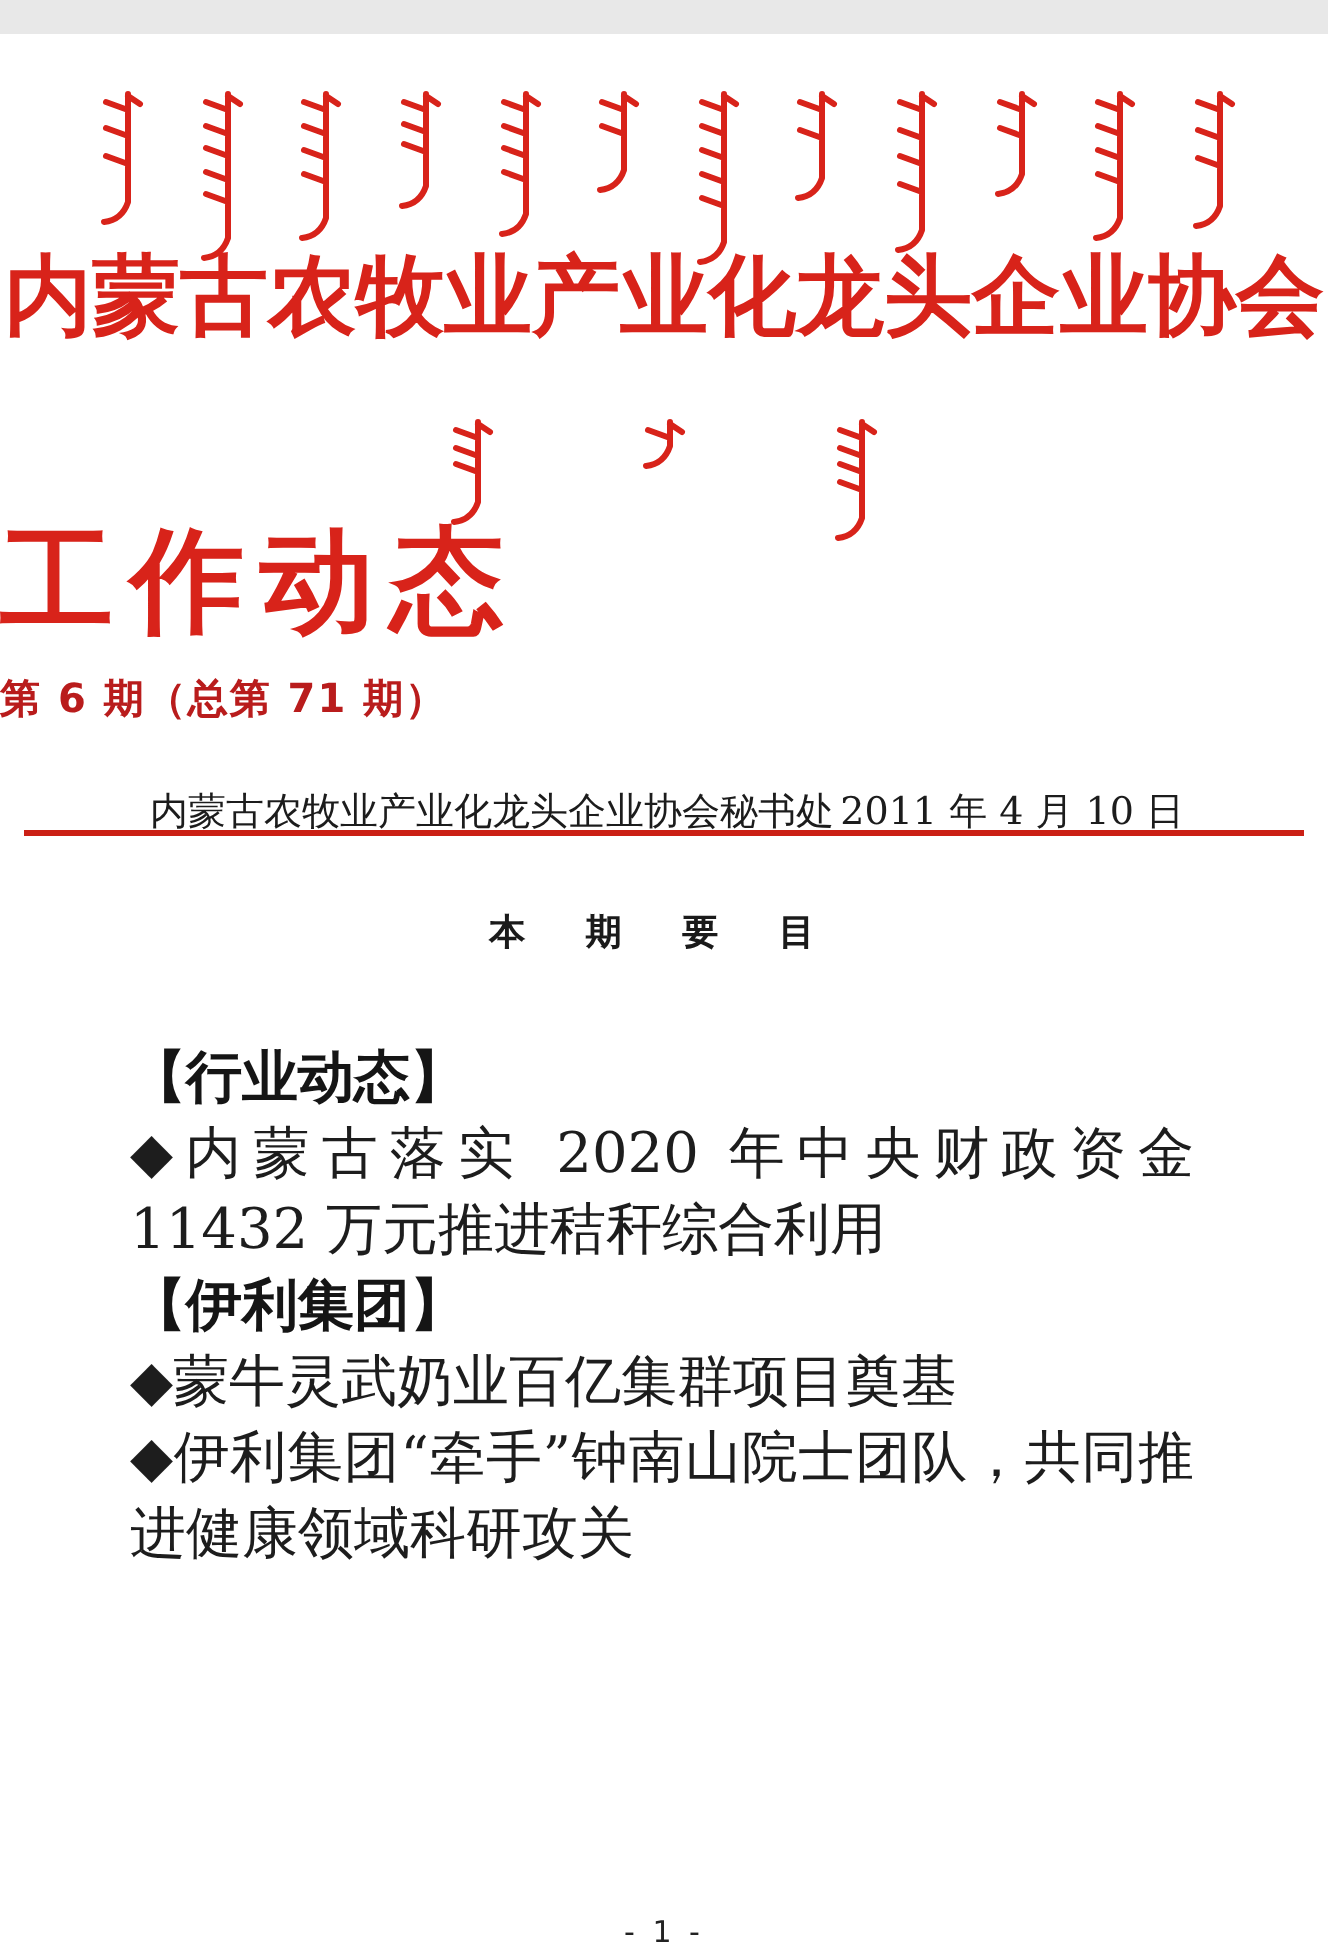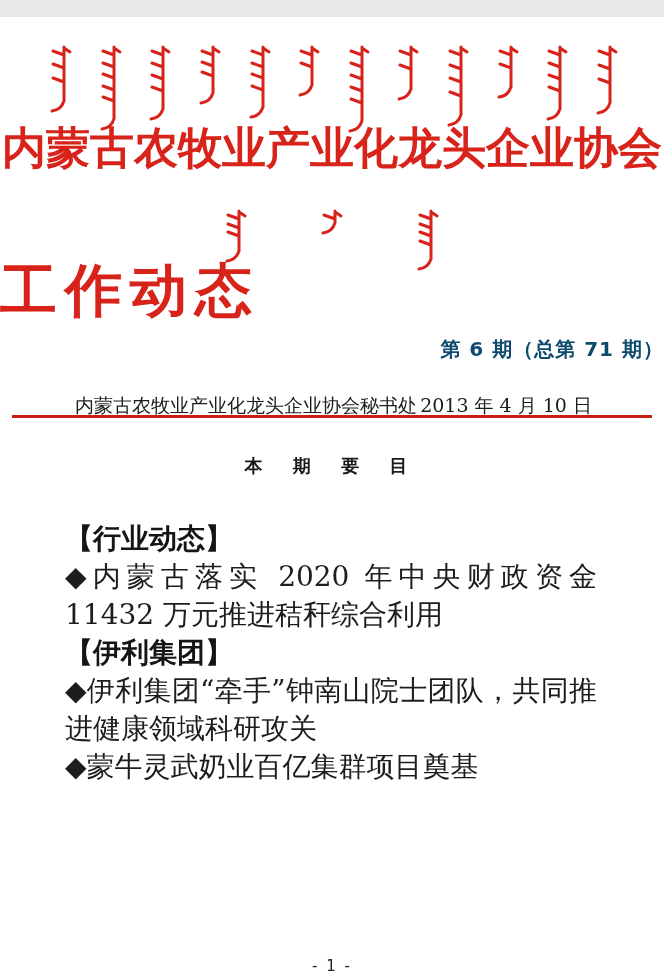--- a/index.html
+++ b/index.html
@@ -28,23 +28,23 @@
   .bulletin-title{
     position:absolute;top:236px;left:0;width:100%;
     text-align:left;
     font-size:57px;font-weight:bold;
     color:#d8231a;
     letter-spacing:8px;
     white-space:nowrap;
   }
   .issue-line{
     position:absolute;top:319px;left:0;width:100%;
-    text-align:right;
+    text-align:left;
     font-size:20px;font-weight:bold;
-    color:#0c4a6e;
+    color:#b91c1c;
     font-family:"DejaVu Sans", sans-serif;
     letter-spacing:1px;
   }
   .meta-row{
     position:absolute;top:376px;left:75px;right:72px;
     display:flex;justify-content:space-between;align-items:baseline;
     font-size:19px;color:#1c1c1c;
   }
   .red-rule{
     position:absolute;top:398px;left:12px;right:12px;
@@ -135,30 +135,30 @@
         <path d="M16 3 L22 7 M16 2 V50 M16 10 L5 6 M16 19 L5 15 M16 27 L5 23 M16 36 L5 32 M16 50 Q13 59 4 60" stroke="#d8231a" stroke-width="3" fill="none" stroke-linecap="round"></path>
       </svg>
     </div>
 
   <div class="bulletin-title">工作动态</div>
 
   <div class="issue-line">第 6 期（总第 71 期）</div>
 
   <div class="meta-row">
     <span>内蒙古农牧业产业化龙头企业协会秘书处</span>
-    <span>2013 年 4 月 10 日</span>
+    <span>2011 年 4 月 10 日</span>
   </div>
 
   <div class="red-rule"></div>
 
   <div class="toc-heading">本 期 要 目</div>
 
   <div class="toc">
     <div class="section-label">【行业动态】</div>
     <div class="toc-item">◆内蒙古落实 2020 年中央财政资金 11432 万元推进秸秆综合利用</div>
     <div class="section-label">【伊利集团】</div>
+    <div class="toc-item">◆蒙牛灵武奶业百亿集群项目奠基</div>
     <div class="toc-item">◆伊利集团“牵手”钟南山院士团队，共同推进健康领域科研攻关</div>
-    <div class="toc-item">◆蒙牛灵武奶业百亿集群项目奠基</div>
   </div>
 
   <div class="footer-pagenum">- 1 -</div>
 
 </div>
 
 </body></html>

